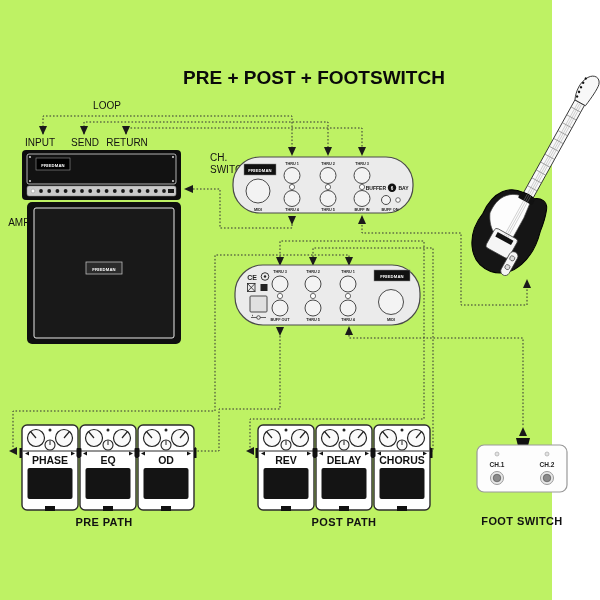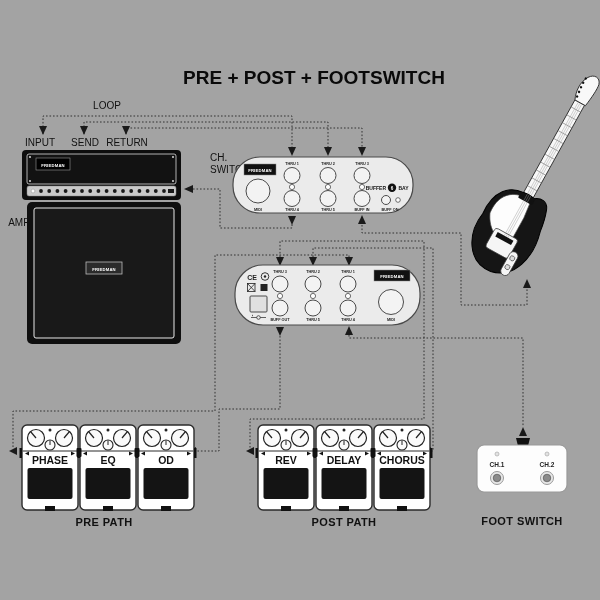--- a/index.html
+++ b/index.html
@@ -1,16 +1,16 @@
 <!DOCTYPE html>
 <html><head>
 <meta charset="utf-8">
 <style>
   html,body{margin:0;padding:0;background:#ffffff;}
-  .stage{width:600px;height:600px;position:relative;background:#a3a3a3;}
+  .stage{width:552px;height:600px;position:relative;background:#bef264;}
   svg{font-family:"Liberation Sans", sans-serif;}
   .wire{fill:none;stroke:#333;stroke-width:1;stroke-dasharray:1.6 1.9;}
   .arrow{fill:#1a1a1a;stroke:none;}
   .jack{fill:#f3f3f3;stroke:#4a4a4a;stroke-width:1;}
   .led{fill:#fff;stroke:#4a4a4a;stroke-width:0.8;}
   .tinylbl{font-size:3.8px;fill:#222;text-anchor:middle;font-weight:600;}
   .lbl{font-size:10px;fill:#111;}
   .pathlbl{font-size:11px;font-weight:700;fill:#111;text-anchor:middle;letter-spacing:0.4px;}
   .badge-text{font-size:4.2px;font-weight:700;fill:#fff;text-anchor:middle;letter-spacing:0.2px;}
   .pedal-name{font-size:10.5px;font-weight:700;fill:#111;text-anchor:middle;}

